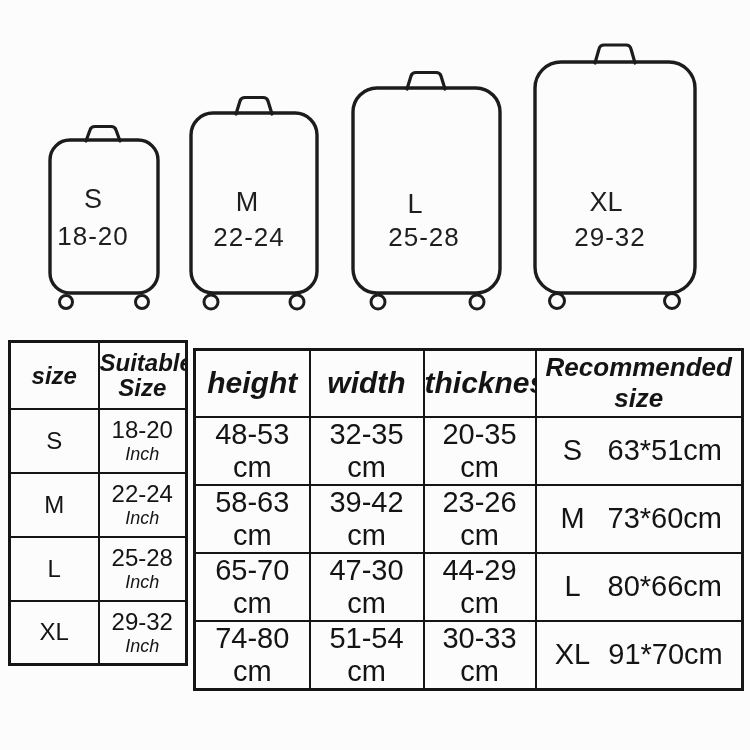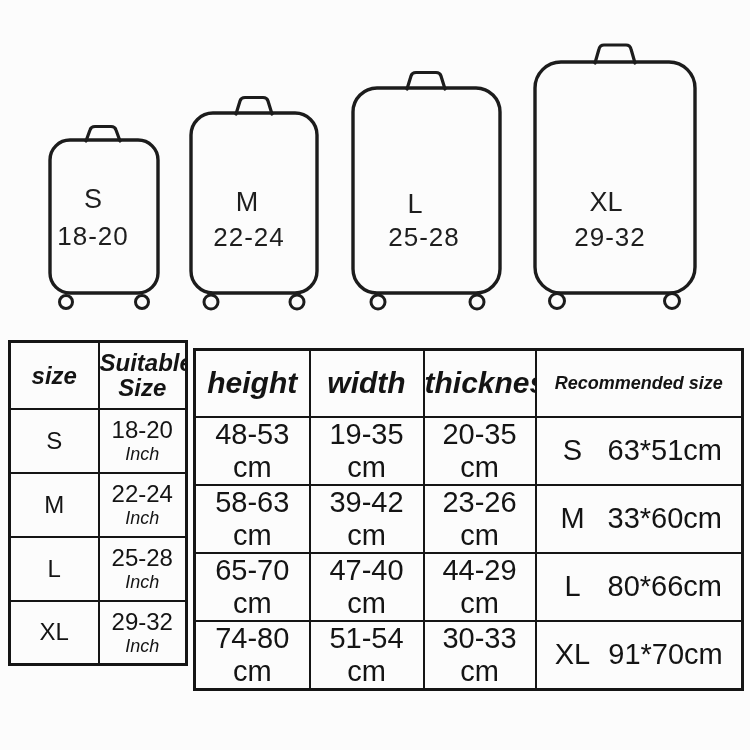--- a/index.html
+++ b/index.html
@@ -90,21 +90,21 @@
     font-style: italic;
     margin-top: 3px;
   }
   .tbl-right {
     left: 193px;
     top: 348px;
     width: 548px;
     height: 324px;
   }
   .tbl-right th { font-size: 30px; }
-  .tbl-right th.rec-hdr { font-size: 18px; margin-top: 46px; }
+  .tbl-right th.rec-hdr { font-size: 26px; margin-top: 46px; }
   .tbl-right td { font-size: 29px; }
   .rec-cell {
     display: flex;
     align-items: center;
     justify-content: center;
     gap: 18px;
   }
   .rec-cell .sz {
     min-width: 34px;
     text-align: center;
@@ -216,43 +216,43 @@
       <tr>
         <th>height</th>
         <th>width</th>
         <th>thickness</th>
         <th class="rec-hdr">Recommended size</th>
       </tr>
     </thead>
     <tbody>
       <tr>
         <td>48-53 cm</td>
-        <td>19-35 cm</td>
+        <td>32-35 cm</td>
         <td>20-35 cm</td>
         <td>
           <div class="rec-cell">
             <span class="sz">S</span>
             <span class="cv">63*51cm</span>
           </div>
         </td>
       </tr>
       <tr>
         <td>58-63 cm</td>
         <td>39-42 cm</td>
         <td>23-26 cm</td>
         <td>
           <div class="rec-cell">
             <span class="sz">M</span>
-            <span class="cv">33*60cm</span>
+            <span class="cv">73*60cm</span>
           </div>
         </td>
       </tr>
       <tr>
         <td>65-70 cm</td>
-        <td>47-40 cm</td>
+        <td>47-30 cm</td>
         <td>44-29 cm</td>
         <td>
           <div class="rec-cell">
             <span class="sz">L</span>
             <span class="cv">80*66cm</span>
           </div>
         </td>
       </tr>
       <tr>
         <td>74-80 cm</td>

